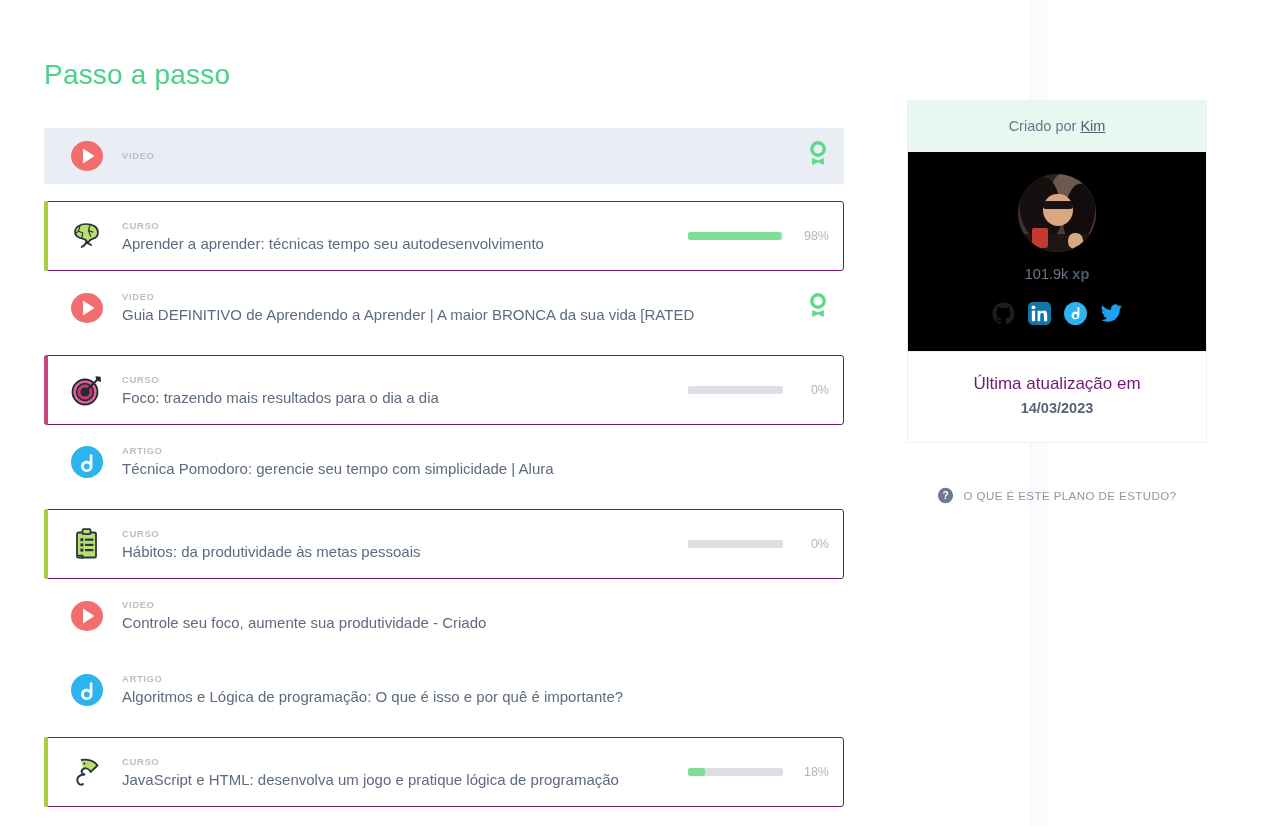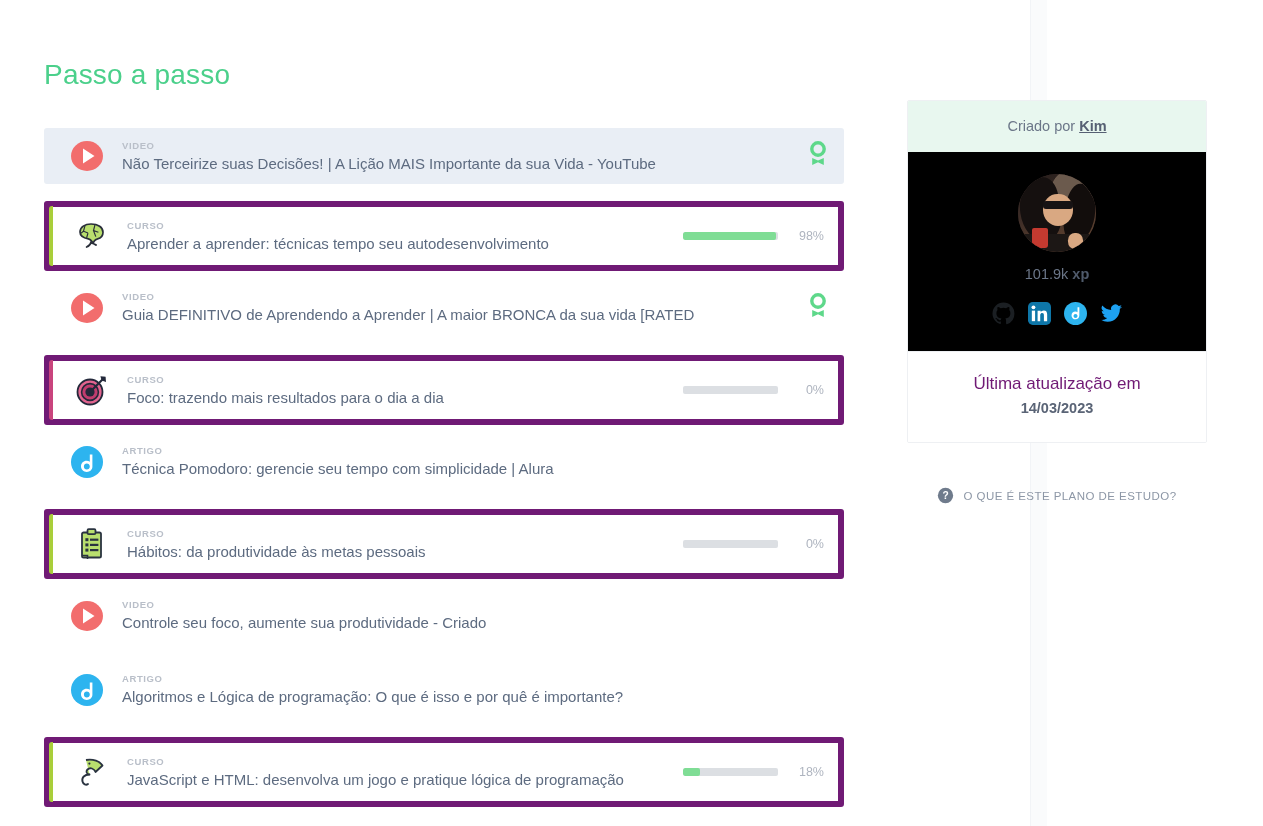--- a/index.html
+++ b/index.html
@@ -55,21 +55,21 @@
     display: flex;
     align-items: center;
     height: 53px;
     margin-bottom: 22px;
     padding-left: 23px;
     padding-right: 14px;
   }
   .row.card {
     height: 70px;
     background: #ffffff;
-    border: 6px solid #701a75;
+    border: 1px solid #701a75;
     border-radius: 3px;
     margin-bottom: 10px;
     padding-left: 22px;
   }
   .row.card .accent {
     position: absolute;
     left: -1px; top: -1px;
     width: 4px;
     height: calc(100% + 2px);
     border-radius: 3px 0 0 3px;
@@ -163,21 +163,21 @@
   }
   .side-head {
     background: #e8f7ef;
     text-align: center;
     padding: 17px 10px 18px;
     font-size: 14.5px;
     color: #6b7688;
   }
   .side-head b {
     color: #566073;
-    font-weight: 700;
+    font-weight: 400;
     text-decoration: underline;
   }
   .side-body {
     background: #000000;
     padding: 22px 10px 26px;
     text-align: center;
   }
   .avatar {
     width: 78px; height: 78px;
     border-radius: 50%;
@@ -260,21 +260,20 @@
 
       <div class="row highlight">
         <div class="thumb">
           <svg width="36" height="36" viewBox="0 0 36 36">
             <ellipse cx="18" cy="18" rx="16" ry="15" fill="#f26d6d"></ellipse>
             <path d="M14 10.5 L25.5 18 L14 25.5 Z" fill="#fff"></path>
           </svg>
         </div>
         <div class="rowtext">
           <div class="kicker">VIDEO</div>
-          <div class="rowtitle">Não Terceirize suas Decisões! | A Lição MAIS Importante da sua Vida - YouTube</div>
         </div>
         <div class="medal">
           <svg width="20" height="26" viewBox="0 0 20 26">
             <circle cx="10" cy="8" r="6.2" fill="none" stroke="#5ed88a" stroke-width="3.4"></circle>
             <path d="M4.2 17 L10 19.6 L15.8 17 L15.8 24 L10 21.3 L4.2 24 Z" fill="#5ed88a"></path>
           </svg>
         </div>
       </div>
 
       <div class="row card">

